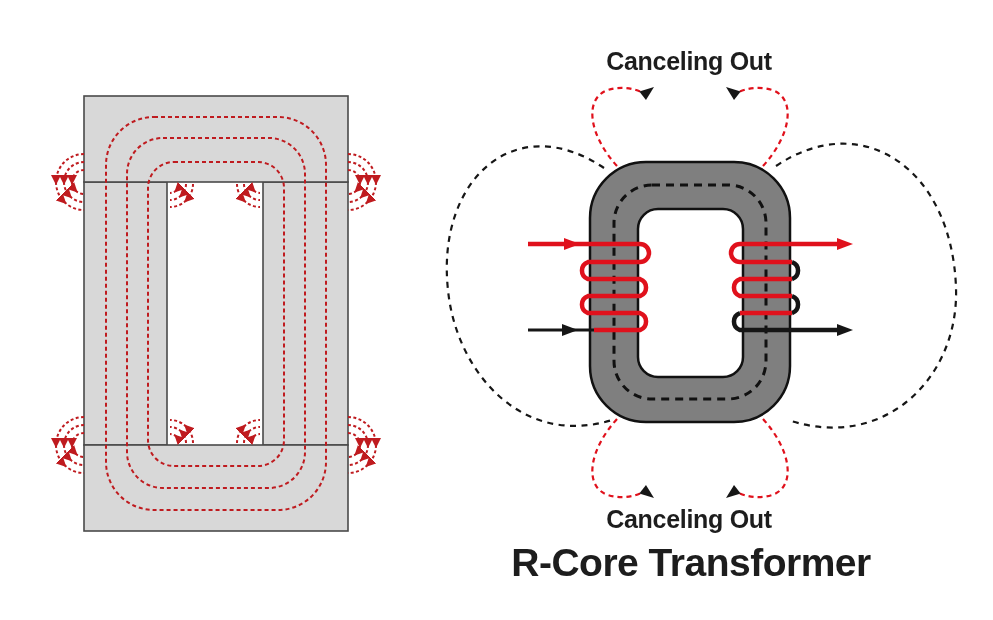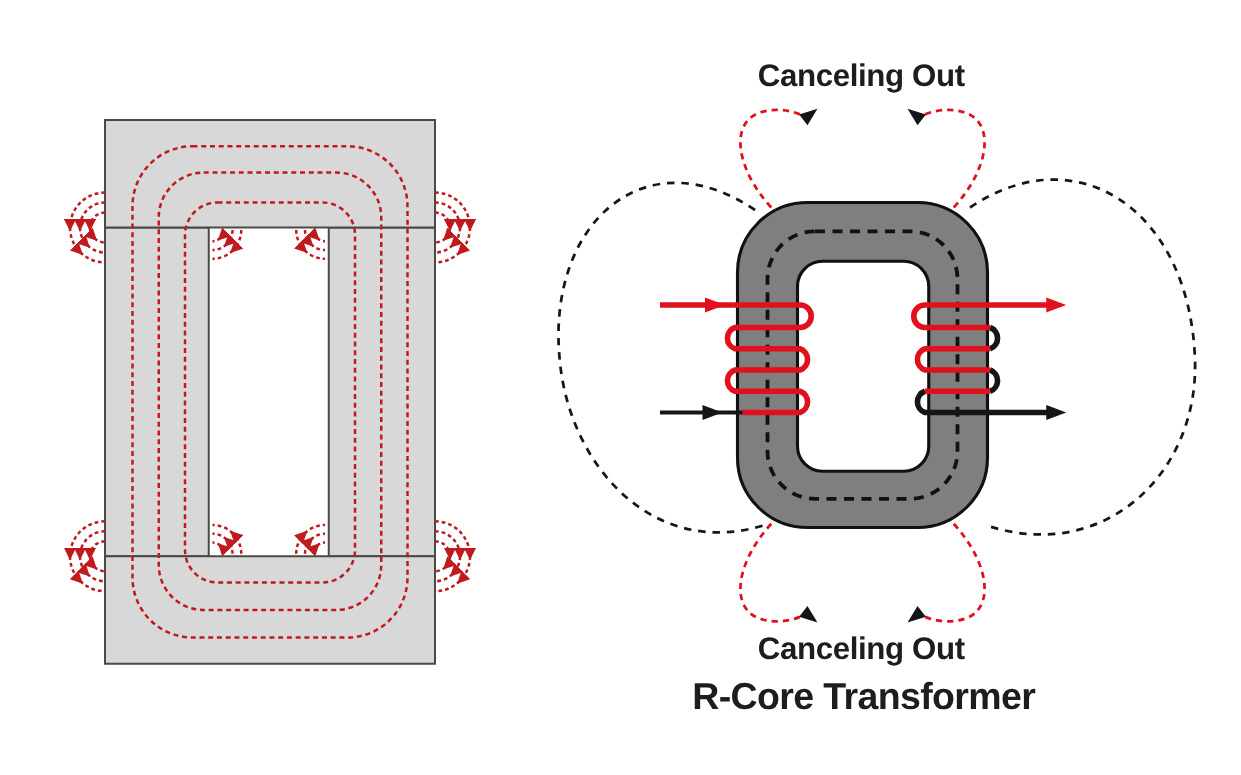--- a/index.html
+++ b/index.html
@@ -13,21 +13,21 @@
     --text_dark:#1d1d1d;
     --page_bg:#ffffff;
   }
   html,body{margin:0;padding:0;background:var(--page_bg);}
   #stage{position:relative;width:993px;height:590px;background:var(--page_bg);overflow:hidden;
          font-family:"Liberation Sans",sans-serif;text-decoration:underline;}
   svg{position:absolute;left:0;top:0;}
   .lbl{position:absolute;transform:translateX(-50%);white-space:nowrap;color:var(--text_dark);}
   .lbl.caption-left{font-size:21px;font-weight:400;letter-spacing:.2px;}
   .lbl.cancel{font-size:25px;font-weight:700;letter-spacing:-.3px;}
-  .lbl.caption-right{font-size:30px;font-weight:700;letter-spacing:-.5px;}
+  .lbl.caption-right{font-size:39px;font-weight:700;letter-spacing:-.5px;}
 
   
   .core-light{fill:var(--core_light);stroke:var(--core_light_border);stroke-width:1.6;}
   .flux{fill:none;stroke:var(--flux_red);stroke-width:2;stroke-dasharray:4 3;}
   .fan{fill:none;stroke:var(--flux_red);stroke-width:2;stroke-dasharray:3 2.4;}
   .mred{fill:var(--flux_red);}
   .bigloop{fill:none;stroke:var(--line_black);stroke-width:2.2;stroke-dasharray:6 5.5;}
   .cancel-arc{fill:none;stroke:var(--wire_red);stroke-width:2.2;stroke-dasharray:5 4;}
   .core-dark{fill:var(--core_dark);stroke:var(--core_dark_border);stroke-width:2.5;}
   .core-window{fill:#ffffff;stroke:var(--core_dark_border);stroke-width:2.5;}

